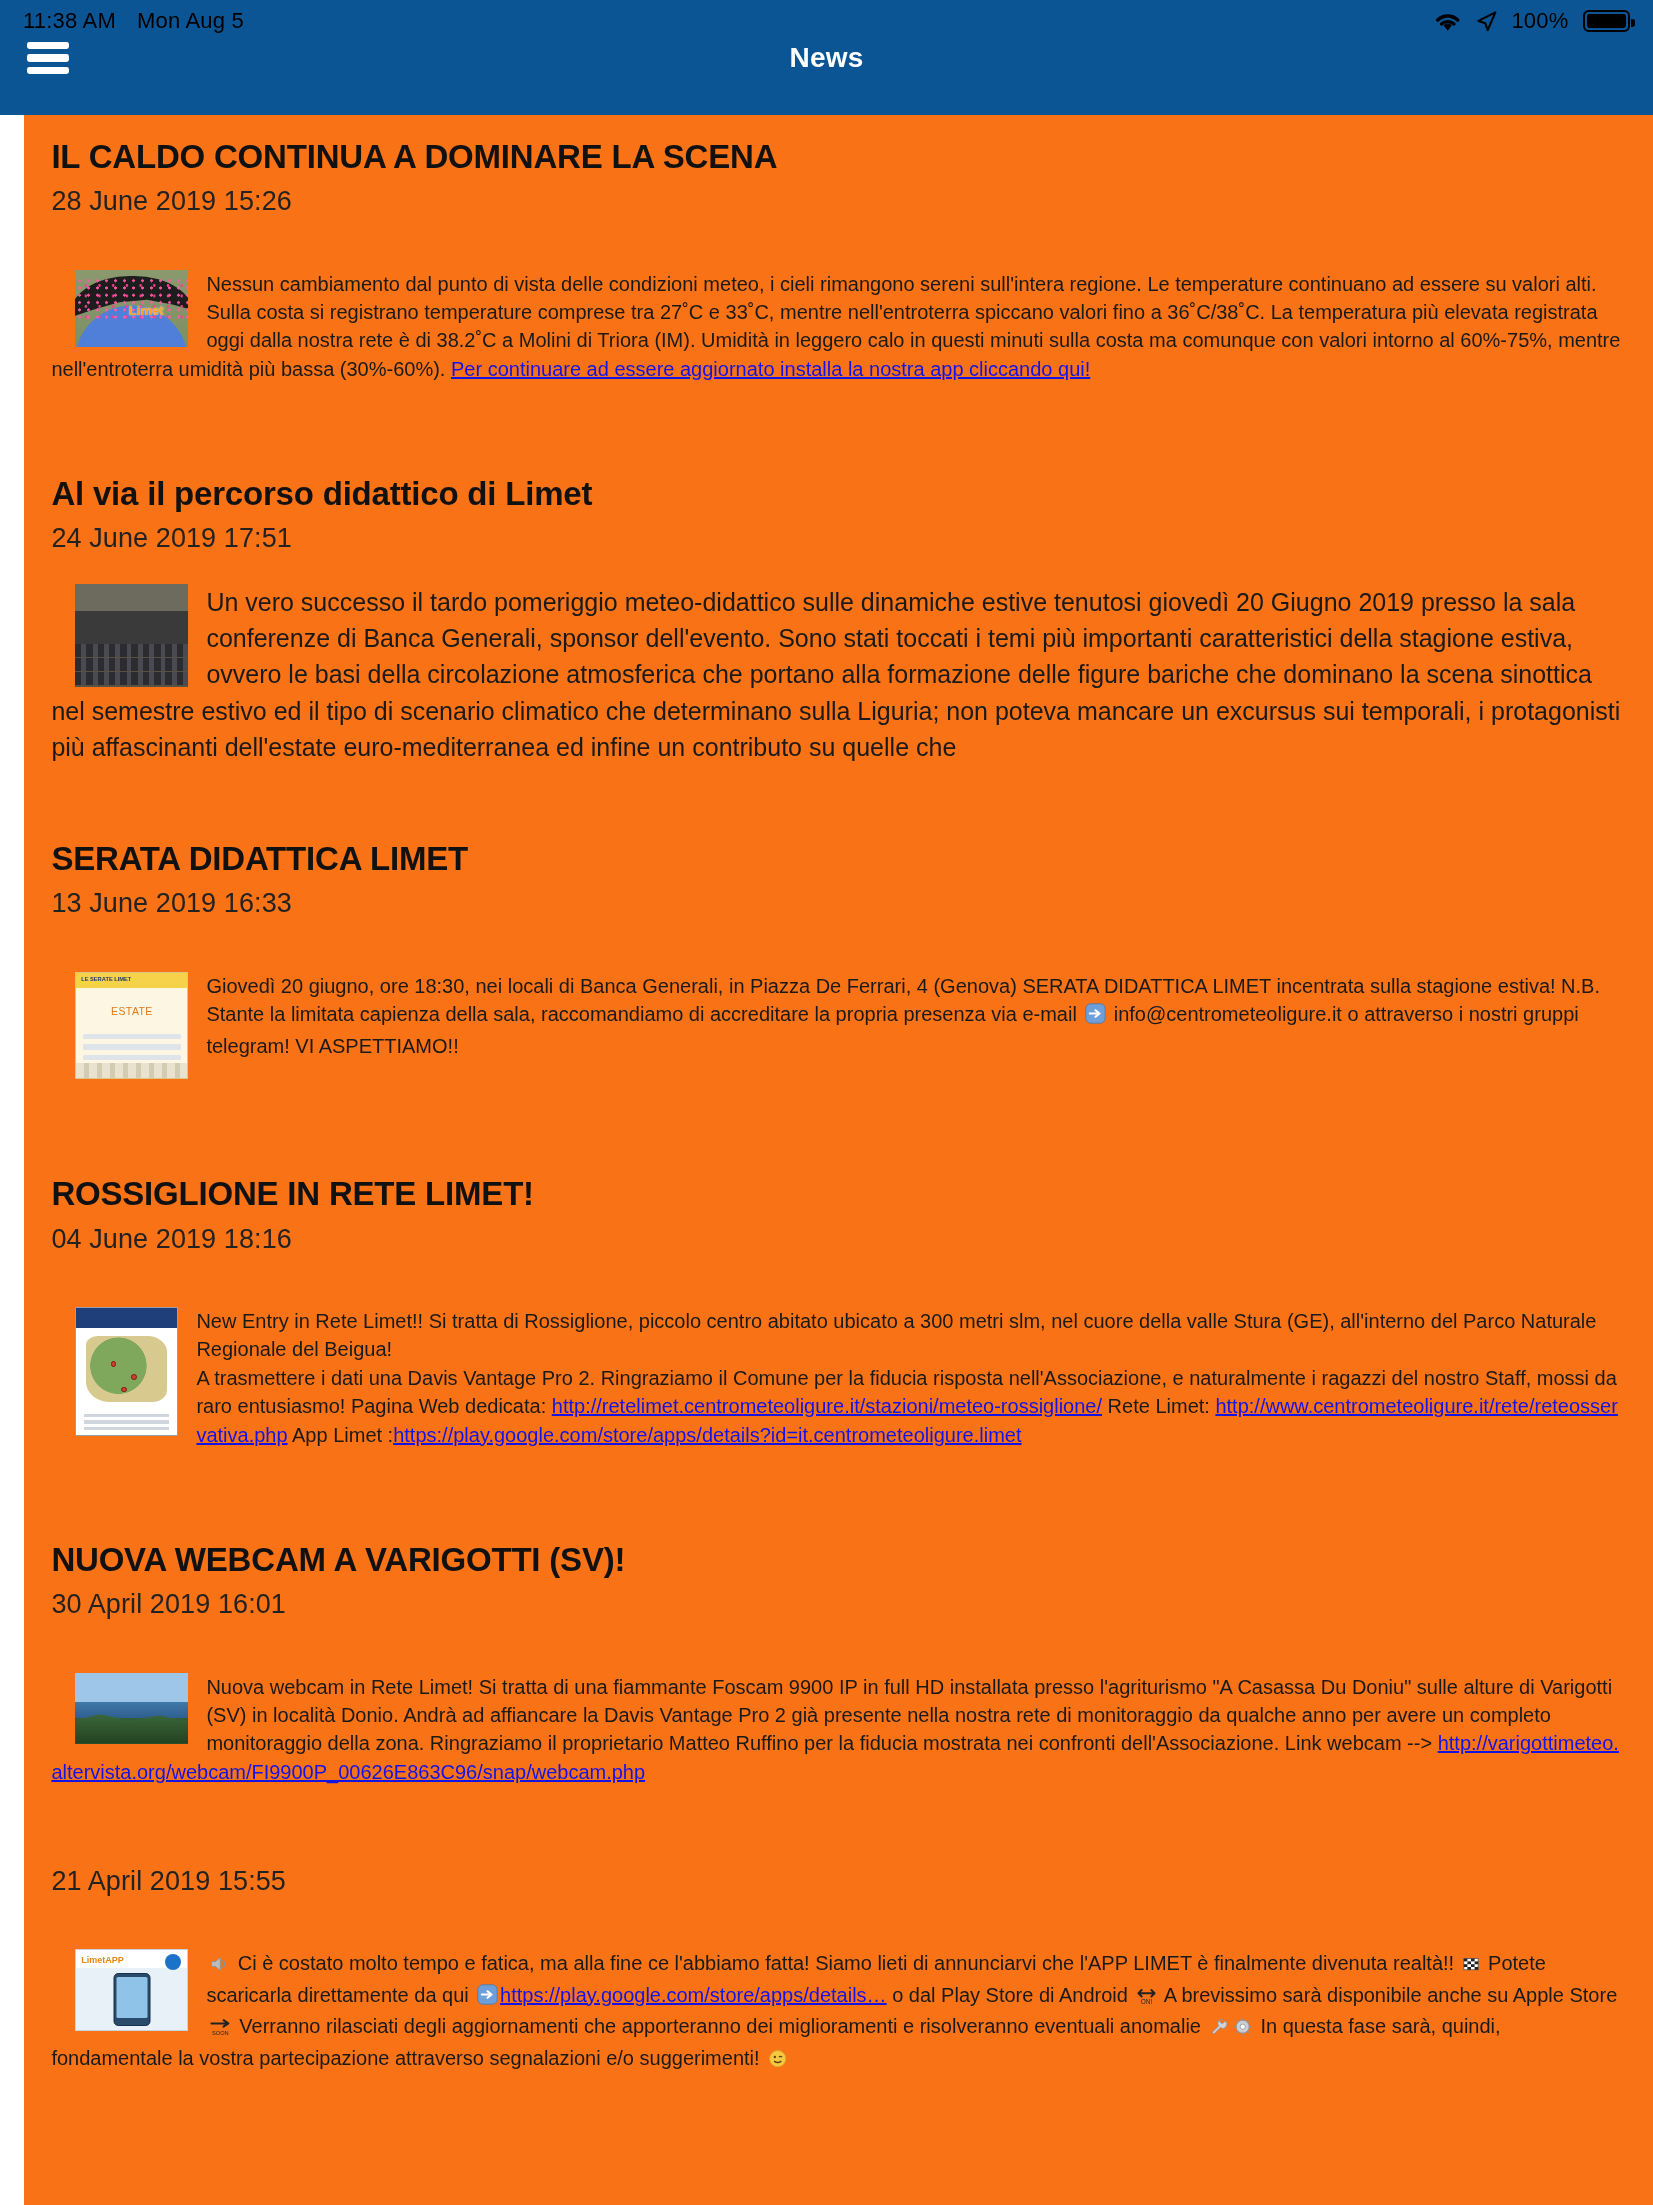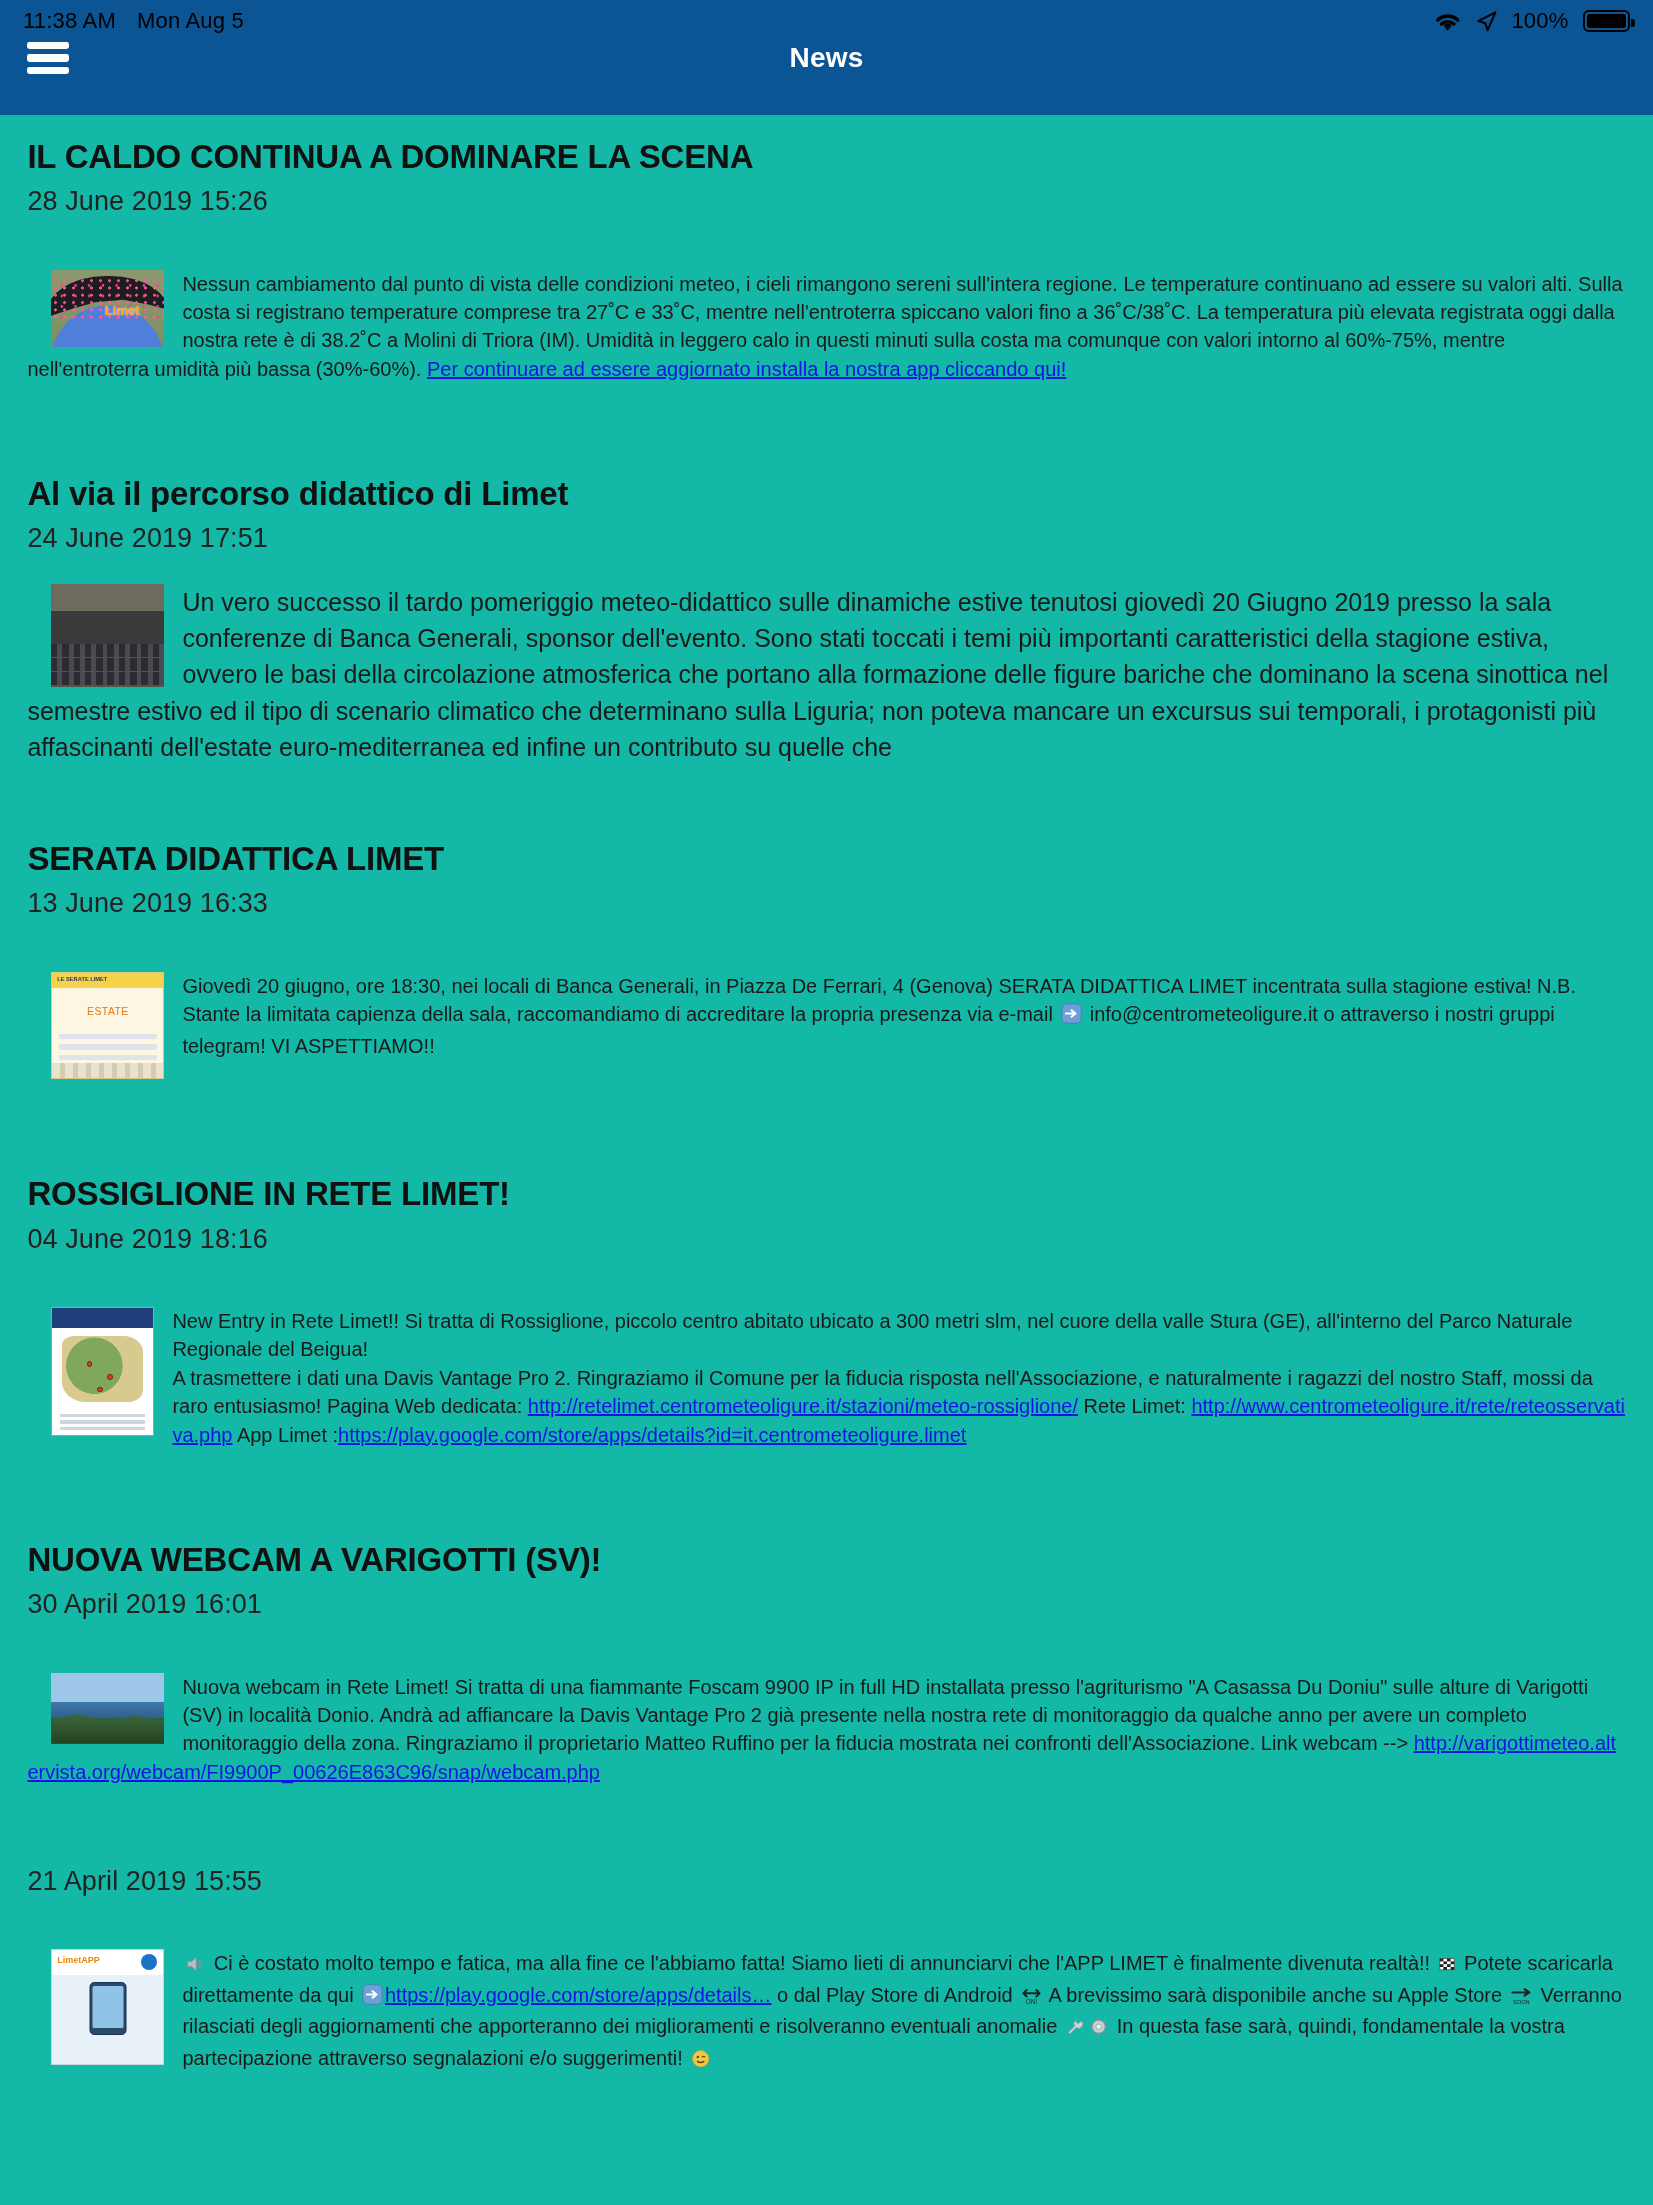--- a/index.html
+++ b/index.html
@@ -86,24 +86,25 @@
     text-align: center;
     color: #ffffff;
     font-size: 28px;
     font-weight: bold;
     letter-spacing: 0.2px;
     pointer-events: none;
   }
 
   
   .content {
-    background: #14b8a6;
+    background: #f97316;
     padding: 0;
     height: calc(2205px - 115px);
     overflow: hidden;
+    margin-left: 24px;
   }
   .article { padding: 0 27.4px; position: relative; }
 
   .art-title {
     font-size: 33px;
     font-weight: bold;
     color: #111111;
     line-height: 1.15;
     letter-spacing: -0.2px;
     padding-top: 22.6px;
@@ -240,21 +241,21 @@
     position:absolute; left:0; right:0; top:42%; height:22%;
     background: linear-gradient(#3f79ab,#2f5f8e);
   }
   .tn-webcam .cliff {
     position:absolute; left:0; bottom:0; width:100%; height:46%;
     background: linear-gradient(#3d6b3e,#23421f);
     clip-path: polygon(0 28%, 22% 10%, 48% 30%, 74% 14%, 100% 32%, 100% 100%, 0 100%);
   }
 
   .tn-app {
-    width: 113px; height: 116px;
+    width: 113px; height: 82px;
     background: linear-gradient(#ffffff 0 22%, #e9f1f8 22% 100%);
     border: 0.8px solid #c7d3de;
     text-align: right;
   }
   .tn-app .logo { position:absolute; top:4px; left:4.8px; font-size:9px; font-weight:bold; color:#e8860e; }
   .tn-app .blue { position:absolute; top:4px; right:6.5px; width:16px; height:16px; border-radius:50%; background:#1a73c8; }
   .tn-app .phone {
     position:absolute; left:50%; transform:translateX(-50%); top:28%;
     width:37px; height:53px; background:#2a4a6b; border-radius:4.8px;
     border:1.6px solid #15314d;

